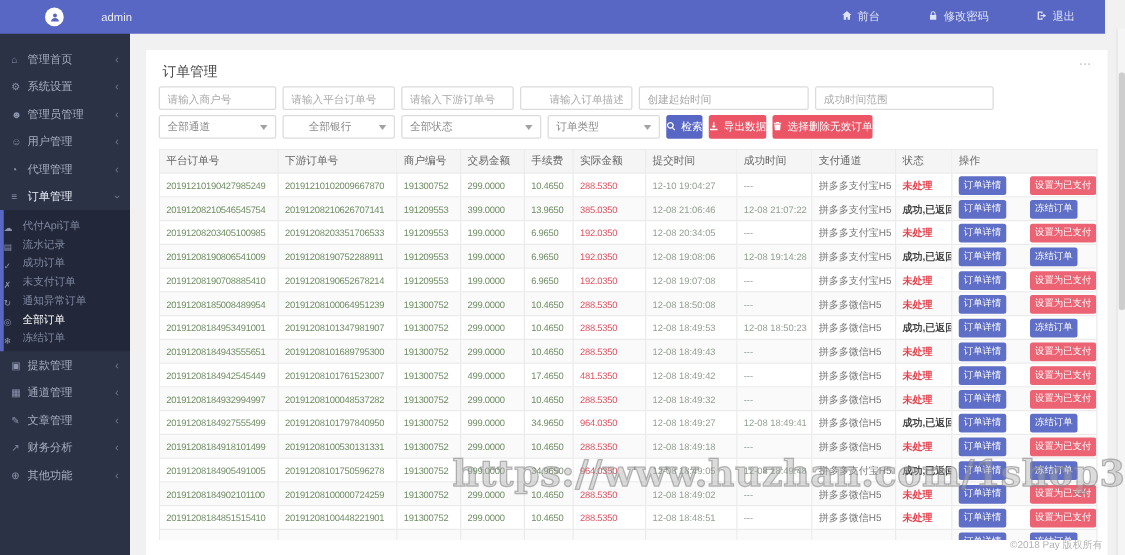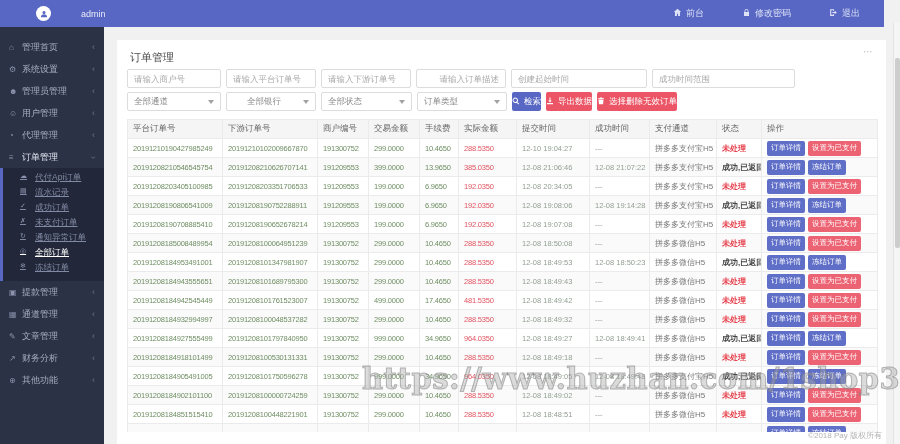--- a/index.html
+++ b/index.html
@@ -17,21 +17,21 @@
 
   
   .sidebar { position:absolute; top:23px; left:0; width:104px; bottom:0; background:#2b3245; padding-top:13px; z-index:20; }
   .sb-item { height:22px; display:flex; align-items:center; padding:0 9px; color:#a7adc1; font-size:9px; cursor:pointer; }
   .sb-item.expanded { color:#e6e9f4; }
   .sb-ico { width:13px; font-size:8px; color:#8b93ad; flex:none; }
   .sb-label { flex:1; white-space:nowrap; overflow:hidden; }
   .sb-caret { color:#6d7590; font-size:9px; line-height:1; }
   .sb-caret.down { transform:rotate(-90deg); }
   .sb-sub { background:#222839; border-left:3px solid #5867c3; padding:4px 0; }
-  .sb-subitem { height:15px; display:flex; align-items:flex-start; padding-left:17px; color:#818aa4; font-size:8.5px; gap:5px; cursor:pointer; white-space:nowrap;text-decoration:underline; }
+  .sb-subitem { height:15px; display:flex; align-items:flex-end; color:#818aa4; font-size:8.5px; gap:5px; cursor:pointer; white-space:nowrap; }
   .sb-subitem .sb-ico { width:10px; font-size:7px; }
   .sb-subitem.active { color:#ffffff; }
 
   
   .card { position:absolute; left:117px; top:40px; width:769px; height:404px; background:#fff; padding:10px 6px; z-index:5; }
   .card-title { font-size:11px; color:#4a4a4a; padding-left:7px; }
   .card-opts { position:absolute; right:12px; top:6px; color:#c0c0c0; font-size:10px; letter-spacing:1px; }
 
   .frow { display:flex; gap:5px; margin-top:4px; padding-left:4px; align-items:center; }
   .finput { height:19px; border:1px solid #dcdcdc; border-radius:2px; font-size:8.5px; color:#555; padding:0 6px; font-family:inherit; outline:none; }
@@ -49,21 +49,21 @@
   th,td { border:1px solid #ebebeb; padding:0 5px; white-space:nowrap; overflow:hidden; }
   th { height:19px; background:#f5f5f6; color:#666; font-size:8.5px; font-weight:400; text-align:left; }
   td { height:19px; font-size:8px; color:#666; }
   tbody tr:nth-child(even) td { background:#fafafa; }
   td.num  { color:#6f8e63; font-size:7.5px; letter-spacing:-0.2px; }
   td.red  { color:#e05260; }
   td.time { color:#93a093; font-size:7.5px; }
   td.chan { color:#777; font-size:8px; }
   td.st-unpaid  { color:#e6414d; font-weight:700; }
   td.st-success { color:#454545; font-weight:700; }
-  .abtn { display:inline-block; border-radius:2px; color:#fff; font-size:7.5px; padding:2.5px 4px; margin-right:3px; cursor:pointer; border:none; font-family:inherit; vertical-align:middle; }
+  .abtn { display:inline-block; border-radius:2px; color:#fff; font-size:7.5px; padding:2.5px 4px; margin-right:19px; cursor:pointer; border:none; font-family:inherit; vertical-align:middle; }
   .abtn.blue { background:#5f6ec7; }
   .abtn.pink { background:#ec6373; }
 
   
   .watermark { position:absolute; left:362px; top:362px; font-family:"DejaVu Serif","Liberation Serif",serif; font-size:29px; font-weight:700; color:rgba(255,255,255,0.12); -webkit-text-stroke:1px rgba(128,128,128,0.55); text-shadow:0 0 1px rgba(140,140,140,0.35); white-space:nowrap; z-index:40; pointer-events:none; letter-spacing:0.5px; }
   .footer { position:absolute; right:18px; bottom:3px; font-size:8px; color:#b2b2b2; z-index:45; }
   .scrollbar { position:absolute; right:0; top:23px; width:7px; bottom:0; background:#f5f5f5; border-left:1px solid #e3e3e3; z-index:25; }
   .scroll-thumb { position:absolute; left:1px; top:35px; width:5px; height:190px; background:#cdcdcd; border-radius:2px; }
 </style>
 </head>
@@ -200,21 +200,21 @@
     </div>
   <div class="frow">
       <div class="fselect" style="width: 94px;">
         <span>全部通道</span>
         <span class="tri"></span>
       </div>
       <div class="fselect" style="width: 90px; padding-left: 20px;">
         <span>全部银行</span>
         <span class="tri"></span>
       </div>
-      <div class="fselect" style="width: 91px;">
+      <div class="fselect" style="width: 112px;">
         <span>全部状态</span>
         <span class="tri"></span>
       </div>
       <div class="fselect" style="width: 90px;">
         <span>订单类型</span>
         <span class="tri"></span>
       </div>
       <button class="fbtn primary">
         <span><svg viewBox="0 0 16 16" aria-hidden="true">
             <path d="M6.5 1a5.5 5.5 0 014.3 8.9l3.6 3.6-1.4 1.4-3.6-3.6A5.5 5.5 0 116.5 1zm0 2a3.5 3.5 0 100 7 3.5 3.5 0 000-7z"></path>

